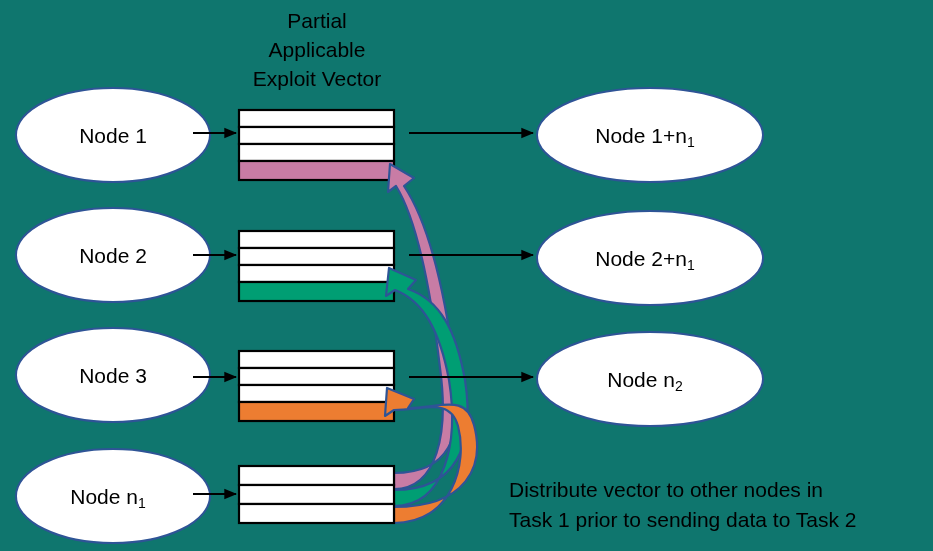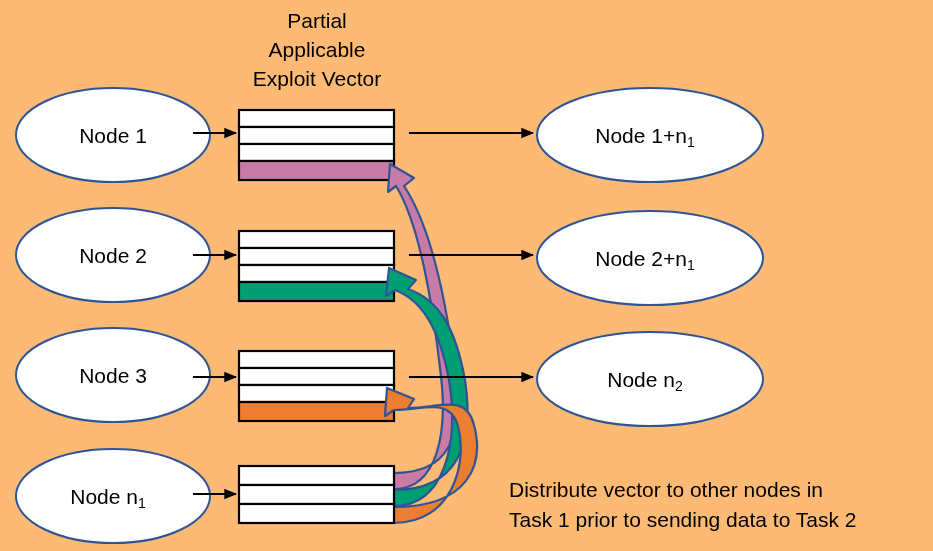--- a/index.html
+++ b/index.html
@@ -4,21 +4,21 @@
 <style>
   html, body {
     margin: 0;
     padding: 0;
     background: #ffffff;
   }
   #canvas {
     position: relative;
     width: 933px;
     height: 551px;
-    background: #fdba74;
+    background: #0f766e;
     font-family: "Liberation Sans", sans-serif;
     overflow: hidden;
   }
   #diagram-svg {
     position: absolute;
     left: 0;
     top: 0;
     width: 933px;
     height: 551px;
   }

